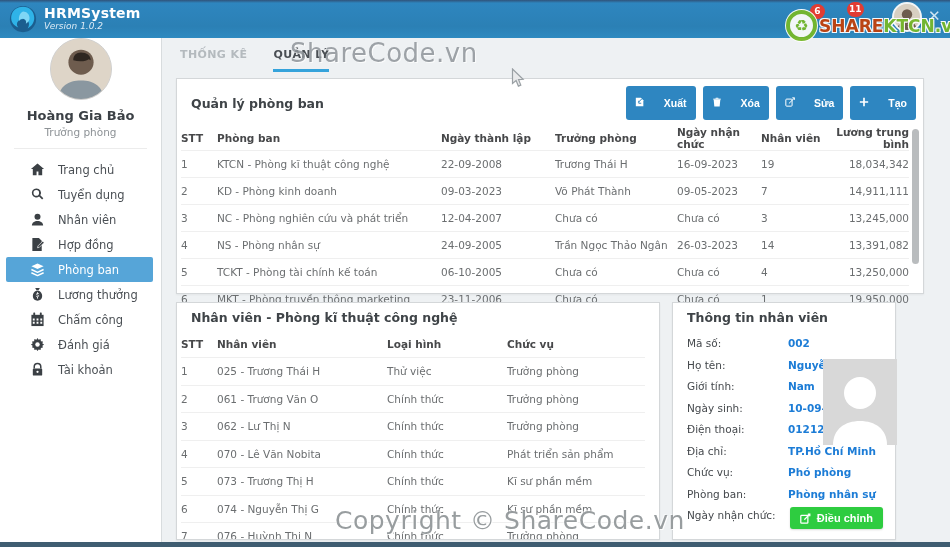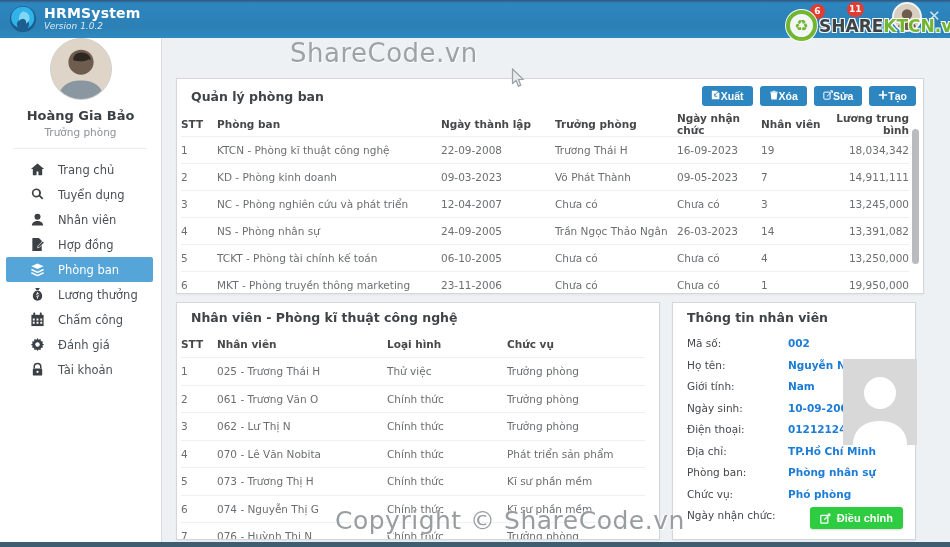--- a/index.html
+++ b/index.html
@@ -18,21 +18,21 @@
     background:#e8e0d6; border:2px solid #f2f5f7; overflow:hidden; z-index:4; }
   .hdr-close { position:absolute; left:928px; top:7px; color:#cfe4f2; font-size:15px; z-index:4; }
 
   
   .wm-logo { position:absolute; left:786px; top:10px; z-index:5; opacity:.95; white-space:nowrap; }
   .wm-ring { display:inline-block; width:31px; height:31px; border-radius:50%; background:#fdfdfb;
     border:4px solid #76b82a; color:#76b82a; font-size:16px; line-height:24px; text-align:center;
     vertical-align:middle; box-shadow:0 0 0 1px #fff; }
   .wm-text { font-size:17px; font-weight:bold; vertical-align:middle; margin-left:2px;
     text-shadow:-1px -1px 0 #fff,1px -1px 0 #fff,-1px 1px 0 #fff,1px 1px 0 #fff; }
-  .wm-share { color:#404040; } .wm-code { color:#76b82a; } .wm-vn { color:#76b82a; }
+  .wm-share { color:#c2410c; } .wm-code { color:#76b82a; } .wm-vn { color:#76b82a; }
 
   
   .sidebar { position:absolute; left:0; top:38px; width:162px; bottom:5px; background:#fff;
     border-right:1px solid #d8dcde; z-index:2; }
   .profile { text-align:center; padding-top:0; }
   .profile-avatar { width:62px; height:62px; border-radius:50%; margin:0 auto; background:#ded7cc;
     border:1px solid #cfcfcf; overflow:hidden; }
   .profile-name { margin-top:8px; font-size:13px; font-weight:bold; color:#3c4146; }
   .profile-role { margin-top:3px; font-size:10.5px; color:#8d9296; padding-bottom:10px;
     border-bottom:1px solid #ececec; margin-left:14px; margin-right:14px; }
@@ -48,26 +48,26 @@
   .main { position:absolute; left:162px; top:38px; right:0; bottom:5px; }
   .tabs { position:absolute; left:18px; top:10px; display:flex; gap:26px; z-index:1; }
   .tab { font-size:11px; font-weight:bold; letter-spacing:.4px; color:#b4babe; padding-bottom:8px; }
   .tab.active { color:#4a4f54; border-bottom:3px solid #35a3db; }
   .wm-top { position:absolute; left:128px; top:0px; font-size:26px; color:#8f959a; opacity:.85;
     text-shadow:1px 1px 0 rgba(255,255,255,.9); z-index:1; letter-spacing:.5px; }
 
   .card { position:absolute; background:#fff; border:1px solid #d4d7d9; box-shadow:0 1px 2px rgba(0,0,0,.05); }
   .card-dept { left:14px; top:40px; width:748px; height:216px; }
   .card-emp  { left:14px; top:264px; width:484px; height:238px; overflow:hidden; }
-  .card-info { left:510px; top:264px; width:244px; height:238px; }
+  .card-info { left:510px; top:264px; width:224px; height:238px; }
 
   .card-head { display:flex; align-items:center; padding:7px 7px 4px 14px; }
   .card-title { font-size:12.5px; font-weight:bold; color:#3f4448; }
   .toolbar { margin-left:auto; display:flex; gap:7px; }
-  .tb-btn { display:flex; align-items:center; gap:0; height:20px; padding:0 9px; border-radius:3px;
+  .tb-btn { display:flex; align-items:center; gap:19px; height:34px; padding:0 9px; border-radius:3px;
     background:#2e86c1; color:#fff; font-size:10.5px; font-weight:bold; border:none; }
   .tb-btn svg { width:10px; height:10px; }
 
   .tbl { margin:2px 14px 0 4px; }
   .tbl-row { display:grid; align-items:center; border-top:1px solid #efefef; }
   .tbl-row.head { border-top:none; font-weight:bold; color:#47484a; }
   .dept-grid { grid-template-columns:36px 224px 114px 122px 84px 72px 1fr; height:27px; font-size:10.5px; color:#6b6e70; }
   .dept-grid.head { height:24px; }
   .dept-grid .c6 { text-align:right; }
   .emp-grid { grid-template-columns:36px 170px 120px 1fr; height:27.5px; font-size:10.5px; color:#6b6e70; }
@@ -222,20 +222,25 @@
               <rect x="3" y="7" width="10" height="7.5" rx="1"></rect>
               <circle cx="8" cy="10.5" r="1.2" fill="#fff"></circle>
             </svg>
           </span>
       <span class="mi-label">Tài khoản</span>
     </div>
   </nav>
   </aside>
 
   <main class="main">
+    <div class="tabs" id="tabs">
+    <div class="tab">THỐNG KÊ</div>
+
+    <div class="tab active">QUẢN LÝ</div>
+  </div>
     <div class="wm-top">ShareCode.vn</div>
 
     <section class="card card-dept">
       <div class="card-head">
         <div class="card-title">Quản lý phòng ban</div>
         <div class="toolbar" id="dept-toolbar">
     <button class="tb-btn">
       <span class="tb-icon"><svg viewBox="0 0 12 12" fill="#fff">
                   <path d="M1 1h6l3 3v7H1z"></path>
                   <path d="M4.2 6.2L8 2.4" stroke="#2e86c1" stroke-width="1.2"></path>
@@ -444,27 +449,27 @@
       <span class="info-label">Điện thoại:</span>
       <span class="info-value">0121212445</span>
     </div>
 
     <div class="info-field">
       <span class="info-label">Địa chỉ:</span>
       <span class="info-value">TP.Hồ Chí Minh</span>
     </div>
 
     <div class="info-field">
+      <span class="info-label">Chức vụ:</span>
+      <span class="info-value">Phó phòng</span>
+    </div>
+
+    <div class="info-field">
       <span class="info-label">Phòng ban:</span>
       <span class="info-value">Phòng nhân sự</span>
-    </div>
-
-    <div class="info-field">
-      <span class="info-label">Chức vụ:</span>
-      <span class="info-value">Phó phòng</span>
     </div>
 
     <div class="info-field">
       <span class="info-label">Ngày nhận chức:</span>
       <span class="info-value">2023-03-22</span>
     </div>
   </div>
       <button class="edit-btn">
         <svg viewBox="0 0 14 14" fill="none" stroke="#fff" stroke-width="1.6">
           <rect x="1" y="3" width="9" height="10" rx="1"></rect>

